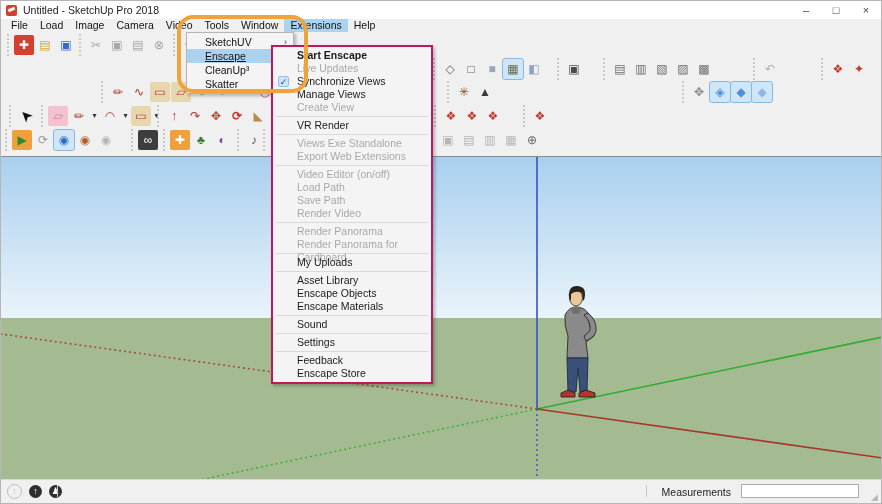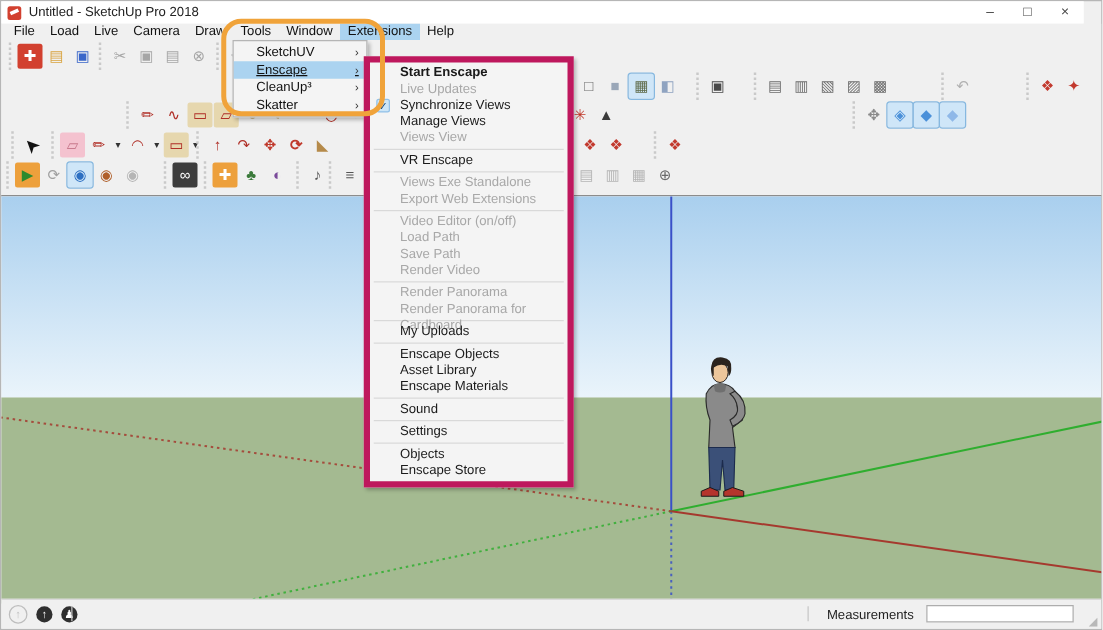--- a/index.html
+++ b/index.html
@@ -2,21 +2,21 @@
 <html style="--c-titlebar_bg: #ffffff; --c-chrome_bg: #f0f0f0; --c-menu_highlight: #abd3f0; --c-selection_bg: #cfe6f8; --c-selection_border: #86b8e0; --c-annotation: #f0a33a; --c-sky_top: #a9cfee; --c-sky_horizon: #eaf4fb; --c-ground: #a4ba91; --c-axis_red: #a5392e; --c-axis_green: #2fae2f; --c-axis_blue: #3a50c8;"><head>
 <meta charset="utf-8">
 <style>
   html,body{margin:0;padding:0;background:#ffffff;}
   body{width:882px;height:504px;overflow:hidden;}
   .window{position:relative;width:882px;height:504px;box-sizing:border-box;
     border:1px solid #b6b6b6;background:var(--c-chrome_bg,#f0f0f0);
     font-family:"Liberation Sans",sans-serif;-webkit-font-smoothing:antialiased;}
 
   
-  .titlebar{position:absolute;top:0;left:0;right:14px;height:18px;background:var(--c-titlebar_bg,#fff);
+  .titlebar{position:absolute;top:0;left:0;right:0;height:18px;background:var(--c-titlebar_bg,#fff);
     display:flex;align-items:center;}
   .logo{width:11px;height:11px;margin:0 6px 0 5px;background:#d2402f;border-radius:2px;position:relative;flex:none;}
   .logo::after{content:"";position:absolute;left:2px;top:3px;width:7px;height:3px;background:#fff;transform:rotate(-24deg);}
   .title{font-size:10.5px;color:#222;}
   .wcontrols{margin-left:auto;display:flex;height:100%;}
   .wbtn{width:30px;text-align:center;font-size:11px;line-height:18px;color:#444;}
 
   
   .menubar{position:absolute;top:18px;left:0;right:0;height:13px;display:flex;align-items:center;
     padding-left:4px;font-size:10.5px;background:var(--c-chrome_bg,#f0f0f0);}
@@ -61,21 +61,21 @@
 
   
   .extmenu{position:absolute;left:185px;top:31px;width:106px;background:#f4f4f4;
     border:1px solid #b5b5b5;box-shadow:2px 2px 3px rgba(0,0,0,.25);padding:2px 0;z-index:10;}
   .emitem{height:14px;line-height:14px;font-size:10.5px;display:flex;padding:0 6px 0 18px;color:#111;}
   .emitem .arr{margin-left:auto;font-size:9px;color:#333;}
   .emitem.hl{background:var(--c-menu_highlight,#abd3f0);text-decoration:underline;}
 
   
   .submenu{position:absolute;left:270px;top:44px;width:158px;background:#f4f4f4;
-    border:5px solid #be185d;box-shadow:2px 2px 3px rgba(0,0,0,.25);padding:2px 0;z-index:20;margin-left:20px;}
+    border:2px solid #be185d;box-shadow:2px 2px 3px rgba(0,0,0,.25);padding:2px 0;z-index:20;}
   .smitem{height:13px;line-height:13px;font-size:10.5px;padding-left:24px;color:#1a1a1a;position:relative;}
   .smitem.dis{color:#a8a8a8;}
   .smitem .chk{position:absolute;left:5px;top:1px;width:11px;height:11px;background:#cde6f7;
     border:1px solid #90c0e8;border-radius:2px;line-height:11px;text-align:center;font-size:9px;color:#1a4a7a;box-sizing:border-box;}
   .msep{height:1px;background:#d9d9d9;margin:2px 3px;}
 
   
   .ring{position:absolute;left:176px;top:14px;width:131px;height:78px;border:4px solid var(--c-annotation,#f0a33a);
     border-radius:16px;z-index:30;pointer-events:none;box-sizing:border-box;}
 </style>
@@ -90,23 +90,23 @@
     <div class="wcontrols" id="wcontrols">
         <div class="wbtn">–</div>
         <div class="wbtn">□</div>
         <div class="wbtn">×</div>
       </div>
   </div>
 
   <div class="menubar" id="menubar">
       <div class="mitem">File</div>
       <div class="mitem">Load</div>
-      <div class="mitem">Live</div>
+      <div class="mitem">Image</div>
       <div class="mitem">Camera</div>
-      <div class="mitem">Draw</div>
+      <div class="mitem">Video</div>
       <div class="mitem">Tools</div>
       <div class="mitem">Window</div>
       <div class="mitem hl">Extensions</div>
       <div class="mitem">Help</div>
     </div>
 
   <div class="toolbars" id="toolbars">
       <div class="tgroup" style="left: 6px; top: 2px;">
         <span class="ticon" style="color: rgb(255, 255, 255); background: rgb(210, 64, 47);">✚</span>
         <span class="ticon" style="color: rgb(217, 164, 65);">▤</span>
@@ -276,44 +276,44 @@
         <span>Skatter</span>
         <span class="arr">›</span>
       </div>
     </div>
 
   <div class="submenu" id="submenu">
       <div class="smitem bold">Start Enscape</div>
       <div class="smitem dis">Live Updates</div>
       <div class="smitem">Synchronize Views<span class="chk">✓</span></div>
       <div class="smitem">Manage Views</div>
-      <div class="smitem dis">Views View</div>
-      <div class="msep"></div>
-      <div class="smitem">VR Enscape</div>
+      <div class="smitem dis">Create View</div>
+      <div class="msep"></div>
+      <div class="smitem">VR Render</div>
       <div class="msep"></div>
       <div class="smitem dis">Views Exe Standalone</div>
       <div class="smitem dis">Export Web Extensions</div>
       <div class="msep"></div>
       <div class="smitem dis">Video Editor (on/off)</div>
       <div class="smitem dis">Load Path</div>
       <div class="smitem dis">Save Path</div>
       <div class="smitem dis">Render Video</div>
       <div class="msep"></div>
       <div class="smitem dis">Render Panorama</div>
       <div class="smitem dis">Render Panorama for Cardboard</div>
       <div class="msep"></div>
       <div class="smitem">My Uploads</div>
       <div class="msep"></div>
+      <div class="smitem">Asset Library</div>
       <div class="smitem">Enscape Objects</div>
-      <div class="smitem">Asset Library</div>
       <div class="smitem">Enscape Materials</div>
       <div class="msep"></div>
       <div class="smitem">Sound</div>
       <div class="msep"></div>
       <div class="smitem">Settings</div>
       <div class="msep"></div>
-      <div class="smitem">Objects</div>
+      <div class="smitem">Feedback</div>
       <div class="smitem">Enscape Store</div>
     </div>
 
   <div class="ring"></div>
 
 </div>
 
 </body></html>

